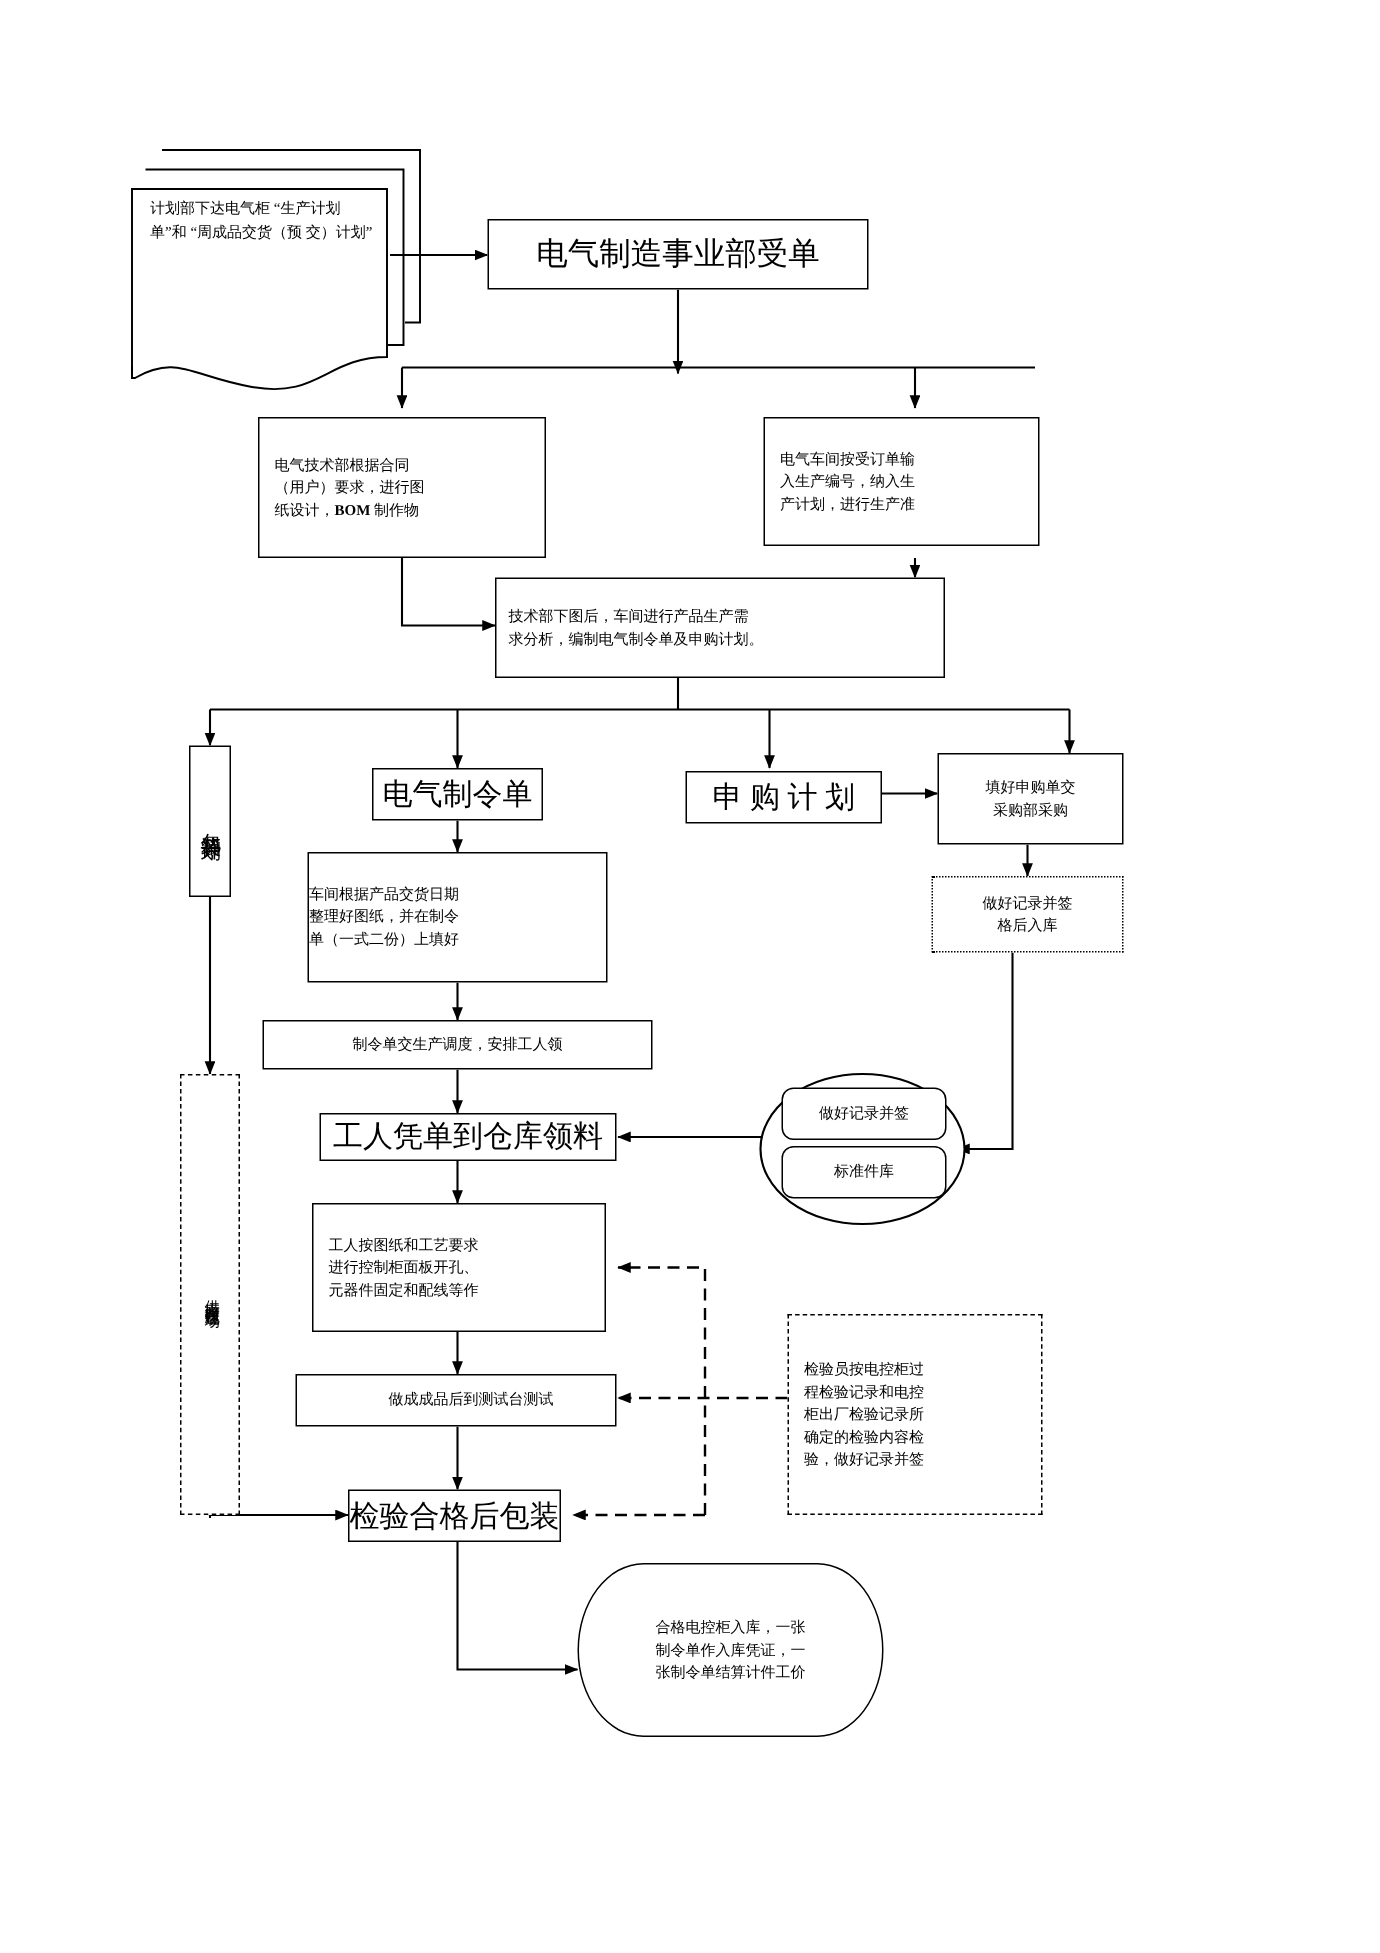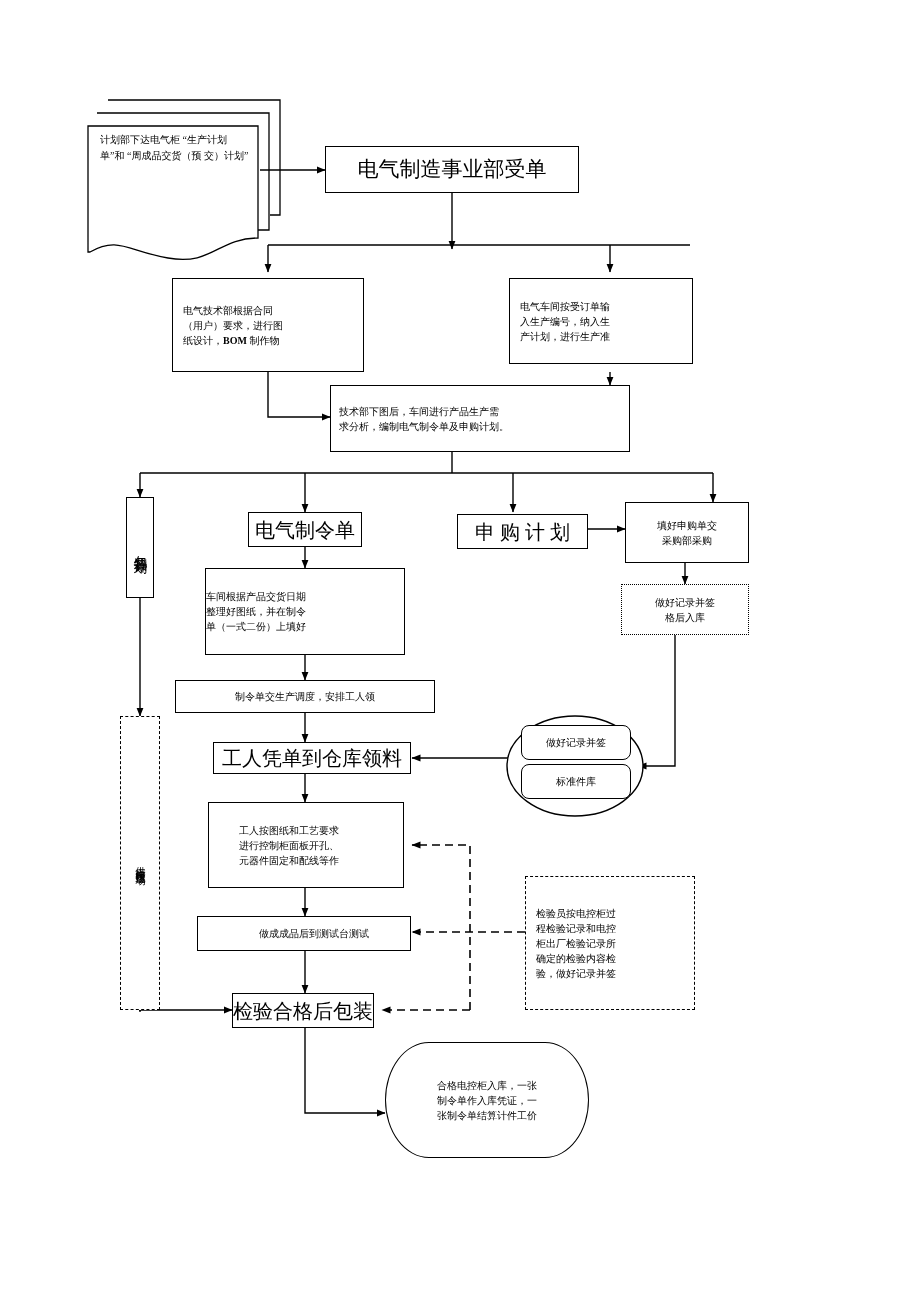--- a/index.html
+++ b/index.html
@@ -250,21 +250,21 @@
   </div>
 
   <div class="node box-round f14" style="left:521px; top:725px; width:110px; height:35px;">
     <span class="txt">做好记录并签</span>
   </div>
   <div class="node box-round f14" style="left:521px; top:764px; width:110px; height:35px;">
     <span class="txt">标准件库</span>
   </div>
 
   <div class="node box-solid f14" style="left:208px; top:802px; width:196px; height:86px; padding:5px 10px;">
-    <span class="txt" style="text-align:left;margin-left:20px;">工人按图纸和工艺要求
+    <span class="txt" style="text-align:left;">工人按图纸和工艺要求
 进行控制柜面板开孔、
 元器件固定和配线等作</span>
   </div>
 
   <div class="node box-solid f14" style="left:197px; top:916px; width:214px; height:35px;padding-left:20px;">
     <span class="txt">做成成品后到测试台测试</span>
   </div>
 
   <div class="node box-dashed f14" style="left:525px; top:876px; width:170px; height:134px; padding:4px 10px;">
     <span class="txt" style="text-align:left;">检验员按电控柜过

